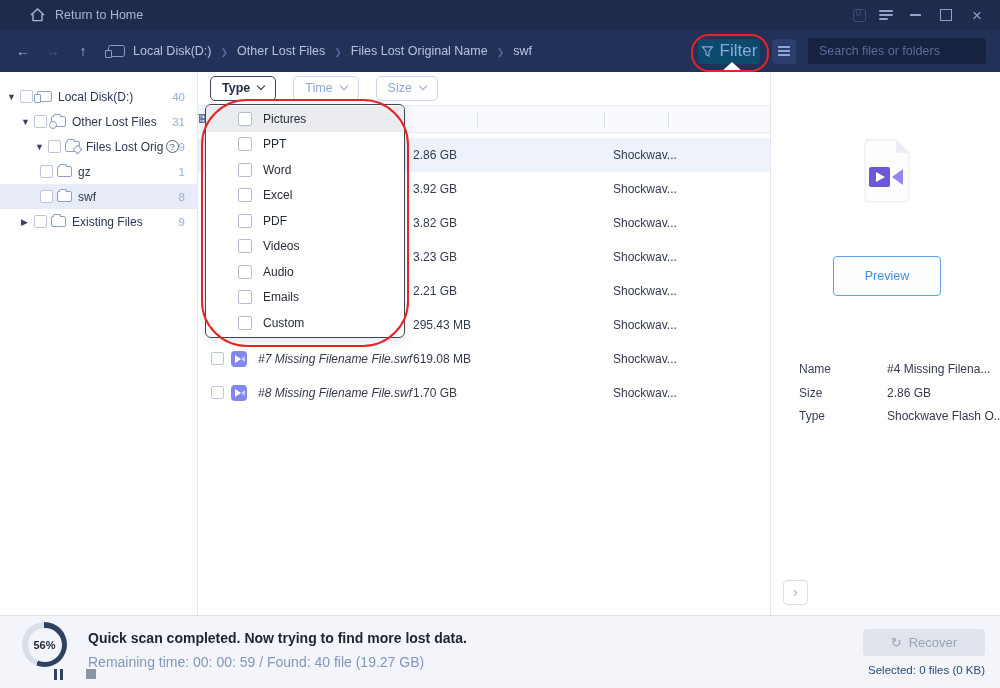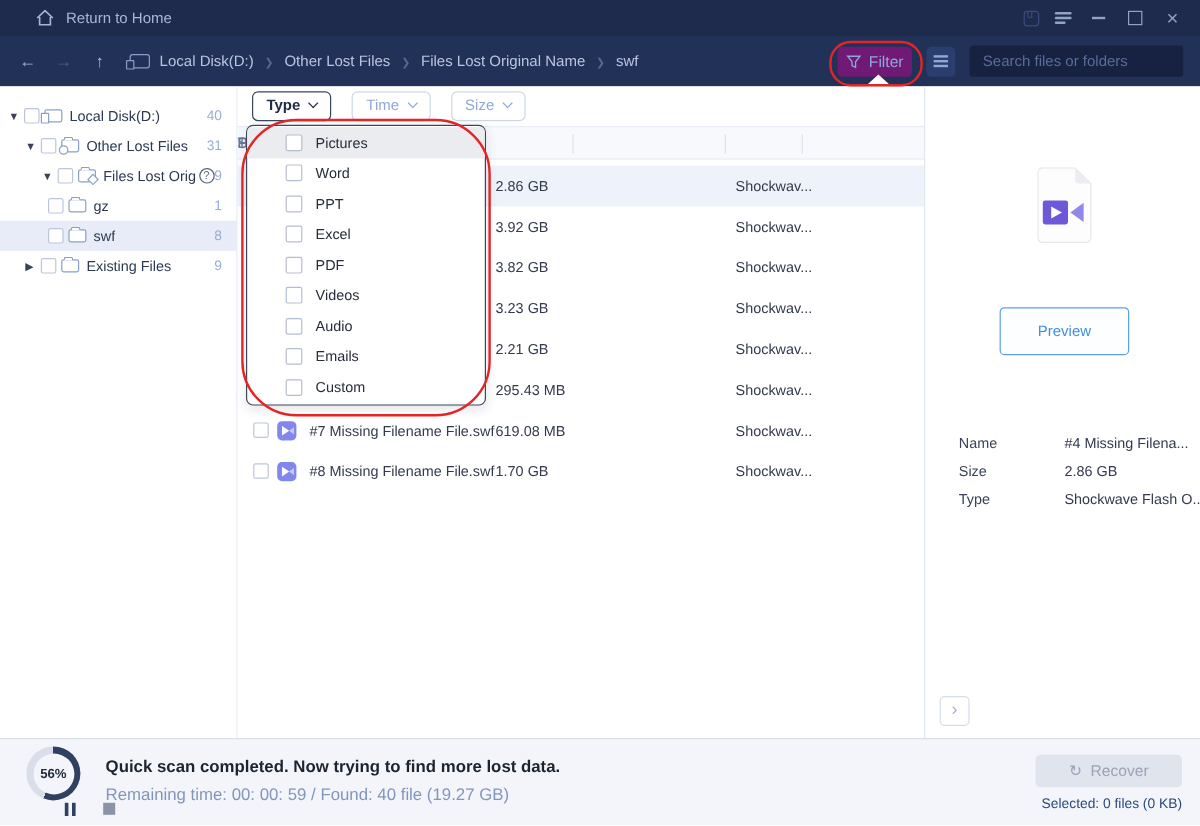--- a/index.html
+++ b/index.html
@@ -25,21 +25,21 @@
   .nav-arrows { display:flex; align-items:center; gap:8px; padding-left:12px; }
   .nav-btn { width:22px; height:22px; display:flex; align-items:center; justify-content:center; font-size:14px; color:#a9b6d3; cursor:pointer; }
   .nav-btn.dim { color:#4c5b88; }
   .bc-disk { width:17px; height:12px; border:1.4px solid #8b9cc9; border-radius:2.5px; position:relative; margin:0 8px 0 14px; }
   .bc-disk::before { content:""; position:absolute; left:-4px; bottom:-2px; width:5px; height:6px; border:1.2px solid #8b9cc9; border-radius:1px; background:#223158; }
   .crumbs { display:flex; align-items:center; font-size:12.5px; color:#b9c4de; }
   .crumb { display:flex; align-items:center; cursor:pointer; }
   .crumb .sep::before { content:"❯"; font-size:9px; color:#56679a; margin:0 9px; }
   .crumb:first-child .sep::before { content:""; margin:0; }
   .toolbar-right { margin-left:auto; display:flex; align-items:center; gap:12px; padding-right:14px; }
-  .filter-btn { width:62px; height:25px; background:#701a75; border-radius:4px; display:flex; align-items:center; justify-content:center; gap:6px; color:#8fa8d9; font-size:13px; cursor:pointer; }
+  .filter-btn { width:62px; height:25px; background:#0c4a6e; border-radius:4px; display:flex; align-items:center; justify-content:center; gap:6px; color:#8fa8d9; font-size:17px; cursor:pointer; }
   .menu-btn { width:24px; height:25px; background:#2c3e6e; border-radius:4px; display:flex; flex-direction:column; gap:2.5px; align-items:center; justify-content:center; cursor:pointer; }
   .menu-btn i { width:12px; height:1.6px; background:#8fa8d9; }
   .searchbox { width:178px; height:26px; background:#172140; border-radius:3px; display:flex; align-items:center; padding:0 8px 0 11px; }
   .searchbox input { flex:1; background:transparent; border:none; outline:none; color:#8b99c2; font-size:12.5px; font-family:"Liberation Sans",sans-serif; }
   .searchbox input::placeholder { color:#5a6c99; }
 
   
   .filter-pointer { position:absolute; left:721px; top:62px; width:0; height:0; border-left:11px solid transparent; border-right:11px solid transparent; border-bottom:10px solid #ffffff; z-index:6; }
 
   
@@ -76,21 +76,21 @@
   .th { position:absolute; top:0; line-height:27px; cursor:pointer; }
   .th-sep { position:absolute; top:6px; width:1px; height:16px; background:#dce3ef; }
   .sep1{left:279px;} .sep2{left:406px;} .sep3{left:470px;}
   .rows { position:absolute; left:0; top:66px; width:572px; }
   .frow { position:relative; height:34px; font-size:12px; color:#333a4d; cursor:pointer; }
   .frow.selected { background:#edf2fb; }
   .frow .cb { position:absolute; left:13px; top:10px; }
   .file-ic { position:absolute; left:33px; top:9px; width:16px; height:16px; border-radius:4px; background:#8287ee; }
   .file-ic::before { content:""; position:absolute; left:4px; top:4px; width:0; height:0; border-top:4px solid transparent; border-bottom:4px solid transparent; border-left:6px solid #fff; }
   .file-ic::after { content:""; position:absolute; right:2px; top:5px; width:0; height:0; border-top:3px solid transparent; border-bottom:3px solid transparent; border-right:4px solid #c9ccf8; }
-  .fname { position:absolute; left:60px; line-height:34px; white-space:nowrap; }
+  .fname { position:absolute; left:60px; line-height:34px; white-space:nowrap;font-style:italic; }
   .fsize { position:absolute; left:215px; line-height:34px; }
   .ftype { position:absolute; left:415px; line-height:34px; }
 
   
   .dropdown { position:absolute; left:205px; top:104px; width:200px; height:234px; background:#fff; border:1px solid #3f4757; border-radius:6px; box-shadow:0 3px 10px rgba(40,50,80,.12); z-index:5; overflow:hidden; padding-top:1px; }
   .opt { height:25.5px; display:flex; align-items:center; gap:11px; padding-left:32px; font-size:12px; color:#262c3a; cursor:pointer; }
   .opt .cb { width:14px; height:14px; border-color:#b5bdd0; flex:0 0 14px; }
   .opt.highlighted { background:#ebecf0; }
 
   
@@ -355,26 +355,26 @@
 
   <div class="dropdown">
 
       <div class="opt highlighted">
         <span class="cb"></span>
         <span>Pictures</span>
       </div>
 
       <div class="opt">
         <span class="cb"></span>
+        <span>PPT</span>
+      </div>
+
+      <div class="opt">
+        <span class="cb"></span>
         <span>Word</span>
-      </div>
-
-      <div class="opt">
-        <span class="cb"></span>
-        <span>PPT</span>
       </div>
 
       <div class="opt">
         <span class="cb"></span>
         <span>Excel</span>
       </div>
 
       <div class="opt">
         <span class="cb"></span>
         <span>PDF</span>

